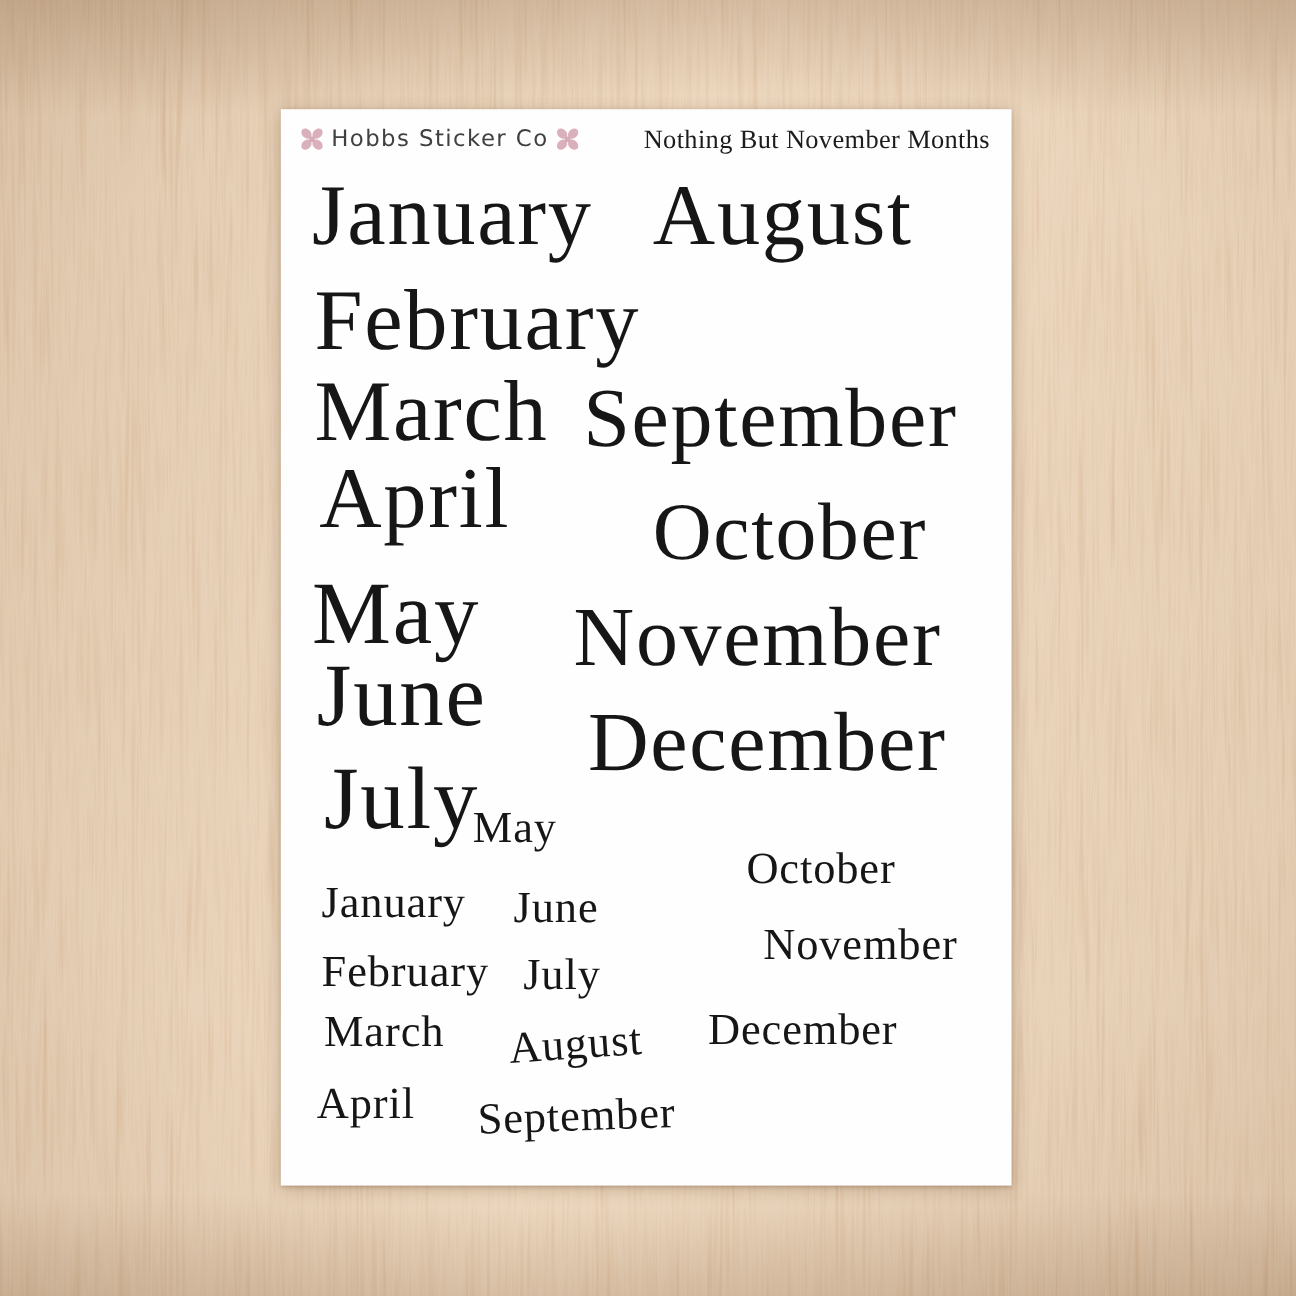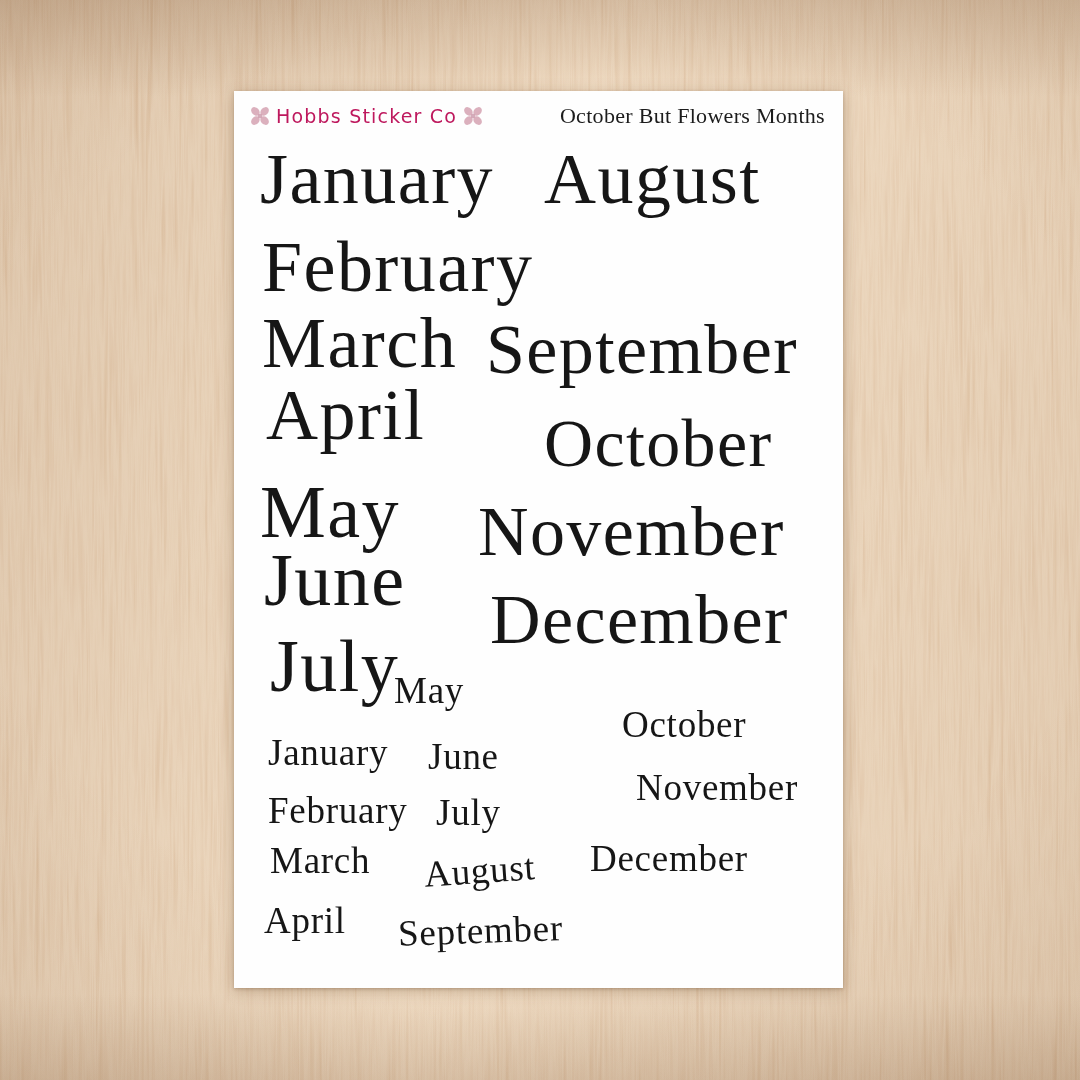--- a/index.html
+++ b/index.html
@@ -8,21 +8,21 @@
   .light{position:absolute;inset:0;pointer-events:none;
     background:
       linear-gradient(180deg, rgba(104,62,28,.20) 0, rgba(104,62,28,0) 9%, rgba(104,62,28,0) 92%, rgba(104,62,28,.16) 100%),
       linear-gradient(100deg, rgba(104,62,28,.13) 0, rgba(255,242,224,.10) 48%, rgba(104,62,28,.10) 100%),
       radial-gradient(ellipse 90% 70% at 50% 45%, rgba(255,255,255,0) 60%, rgba(95,55,22,.08) 100%);}
   .sheet{position:absolute;left:234px;top:91px;width:609px;height:897px;background:#fefefe;
     box-shadow:0 3px 14px rgba(92,56,24,.30), 0 1px 3px rgba(92,56,24,.25);}
   .hdr{position:absolute;left:0;right:0;top:0;display:flex;align-items:center;justify-content:space-between;
     padding:12px 18px 0 14px;box-sizing:border-box;}
   .brand{display:flex;align-items:center;gap:4px;}
-  .brandtxt{font-family:"DejaVu Sans",sans-serif;font-size:19px;letter-spacing:1.2px;color:#be185d;}
+  .brandtxt{font-family:"DejaVu Sans",sans-serif;font-size:19px;letter-spacing:1.2px;color:#404040;}
   .title{font-family:"Liberation Serif",serif;font-size:22px;color:#1c1c1c;letter-spacing:.3px;}
   .m{position:absolute;font-family:"Liberation Serif",serif;color:#161616;line-height:1;white-space:nowrap;letter-spacing:.02em;}
   .sm{font-size:37px;}
   .fl{flex:0 0 auto;}
 </style>
 </head>
 <body>
 
 <svg class="wood" width="1080" height="1080" aria-hidden="true">
   <defs>
@@ -58,21 +58,21 @@
       <svg class="fl" width="24" height="24" viewBox="0 0 24 24">
         <g fill="#dbb0bd">
           <ellipse cx="7.4" cy="7.4" rx="4.8" ry="3.7" transform="rotate(45 7.4 7.4)"></ellipse>
           <ellipse cx="16.6" cy="7.4" rx="4.8" ry="3.7" transform="rotate(-45 16.6 7.4)"></ellipse>
           <ellipse cx="7.4" cy="16.6" rx="4.8" ry="3.7" transform="rotate(-45 7.4 16.6)"></ellipse>
           <ellipse cx="16.6" cy="16.6" rx="4.8" ry="3.7" transform="rotate(45 16.6 16.6)"></ellipse>
         </g>
         <circle cx="12" cy="12" r="2.3" fill="#c997a9" opacity="0.8"></circle>
       </svg>
     </div>
-    <div class="title">October But Flowers Months</div>
+    <div class="title">Nothing But November Months</div>
   </div>
 
   <span class="m" style="left:26px;top:52px;font-size:72px">January</span>
   <span class="m" style="left:310px;top:52px;font-size:72px">August</span>
   <span class="m" style="left:28px;top:140px;font-size:72px">February</span>
   <span class="m" style="left:28px;top:216px;font-size:72px">March</span>
   <span class="m" style="left:252px;top:224px;font-size:70px">September</span>
   <span class="m" style="left:32px;top:288px;font-size:72px">April</span>
   <span class="m" style="left:310px;top:318px;font-size:68px">October</span>
   <span class="m" style="left:26px;top:384px;font-size:74px">May</span>

